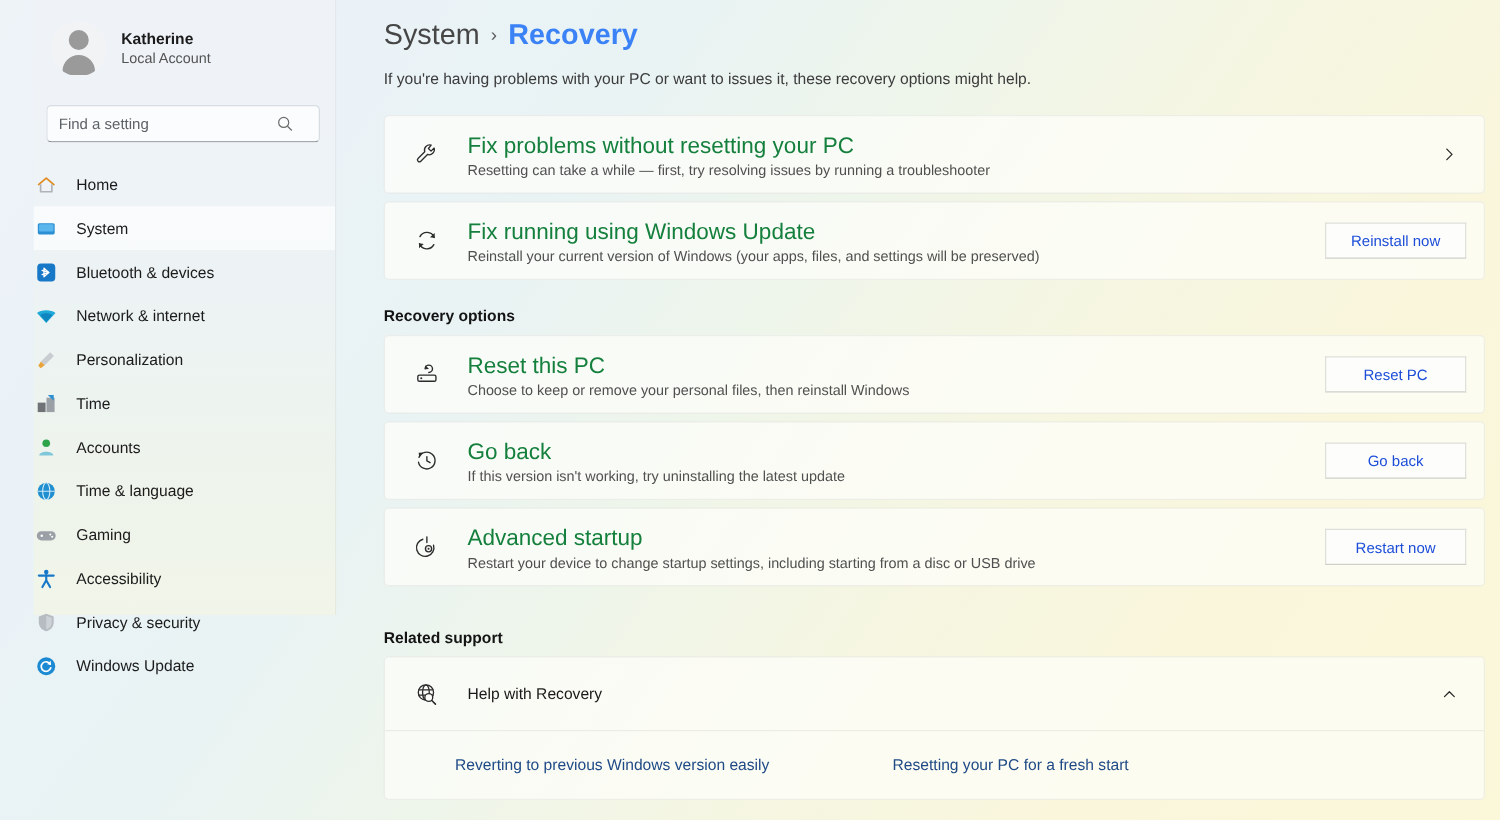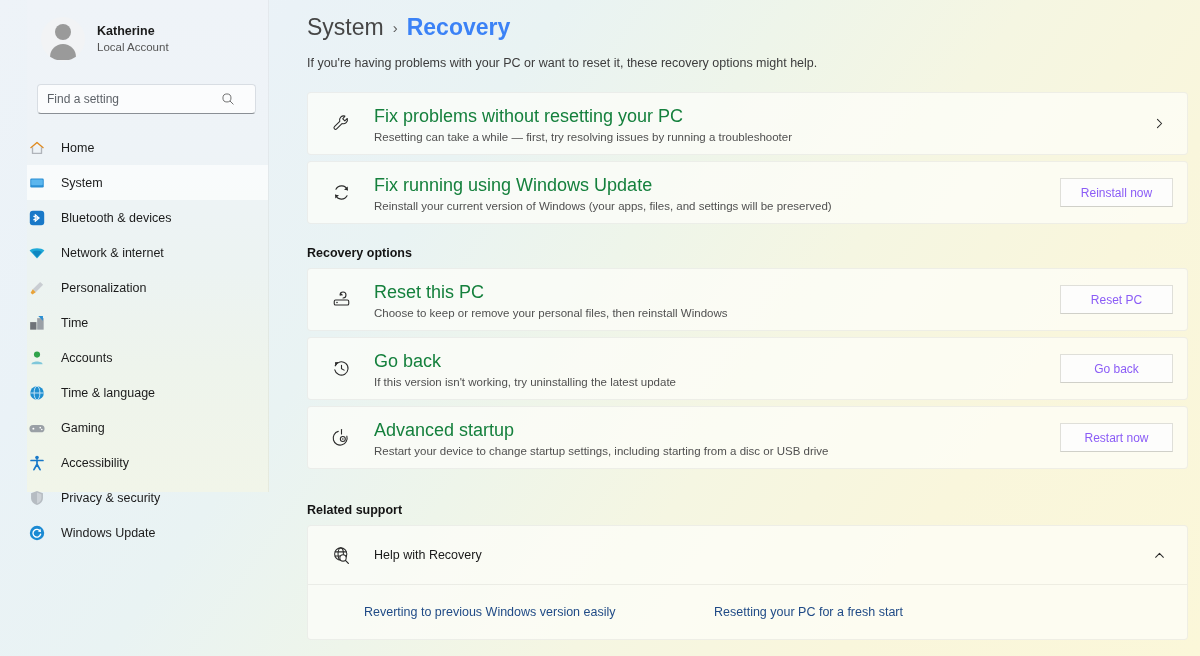--- a/index.html
+++ b/index.html
@@ -132,21 +132,21 @@
   .card .cdesc { font-size: 11.5px; color: #505050; margin-top: 3px; }
   .card .cright { margin-left: 14px; display: flex; align-items: center; }
 
   .btn {
     min-width: 113px; height: 29px;
     background: #fdfdfc;
     border: 1px solid #dfdfd9;
     border-bottom-color: #d0d0c9;
     border-radius: 0;
     font-family: "Liberation Sans", sans-serif;
-    font-size: 12px; color: #8b5cf6;
+    font-size: 12px; color: #1d4ed8;
     cursor: default;
     padding: 0 12px;
   }
   .chev {
     width: 28px; height: 28px;
     display: flex; align-items: center; justify-content: center;
     color: #3a3a3a;
   }
 
   .sectionhead {
@@ -337,21 +337,21 @@
 </div>
 
 <div id="main">
 
   <div class="crumb">
     <span class="c1">System</span>
     <span class="sep">›</span>
     <span class="c2">Recovery</span>
   </div>
 
-  <div class="subtitle">If you're having problems with your PC or want to reset it, these recovery options might help.</div>
+  <div class="subtitle">If you're having problems with your PC or want to issues it, these recovery options might help.</div>
 
   <div class="cards">
 
     <div class="card tall">
       <span class="ci">
         <svg viewBox="0 0 22 22" width="21" height="21">
           <path d="M14.6 3.2 a4.4 4.4 0 0 0-5.4 5.6 L3.6 14.4 a1.6 1.6 0 0 0 2.3 2.3 l5.6-5.6 a4.4 4.4 0 0 0 5.6-5.4 l-2.6 2.6 -2.2-2.2 Z" fill="none" stroke="#2b2b2b" stroke-width="1.1" stroke-linejoin="round"></path>
         </svg>
       </span>
       <div class="ctext">

